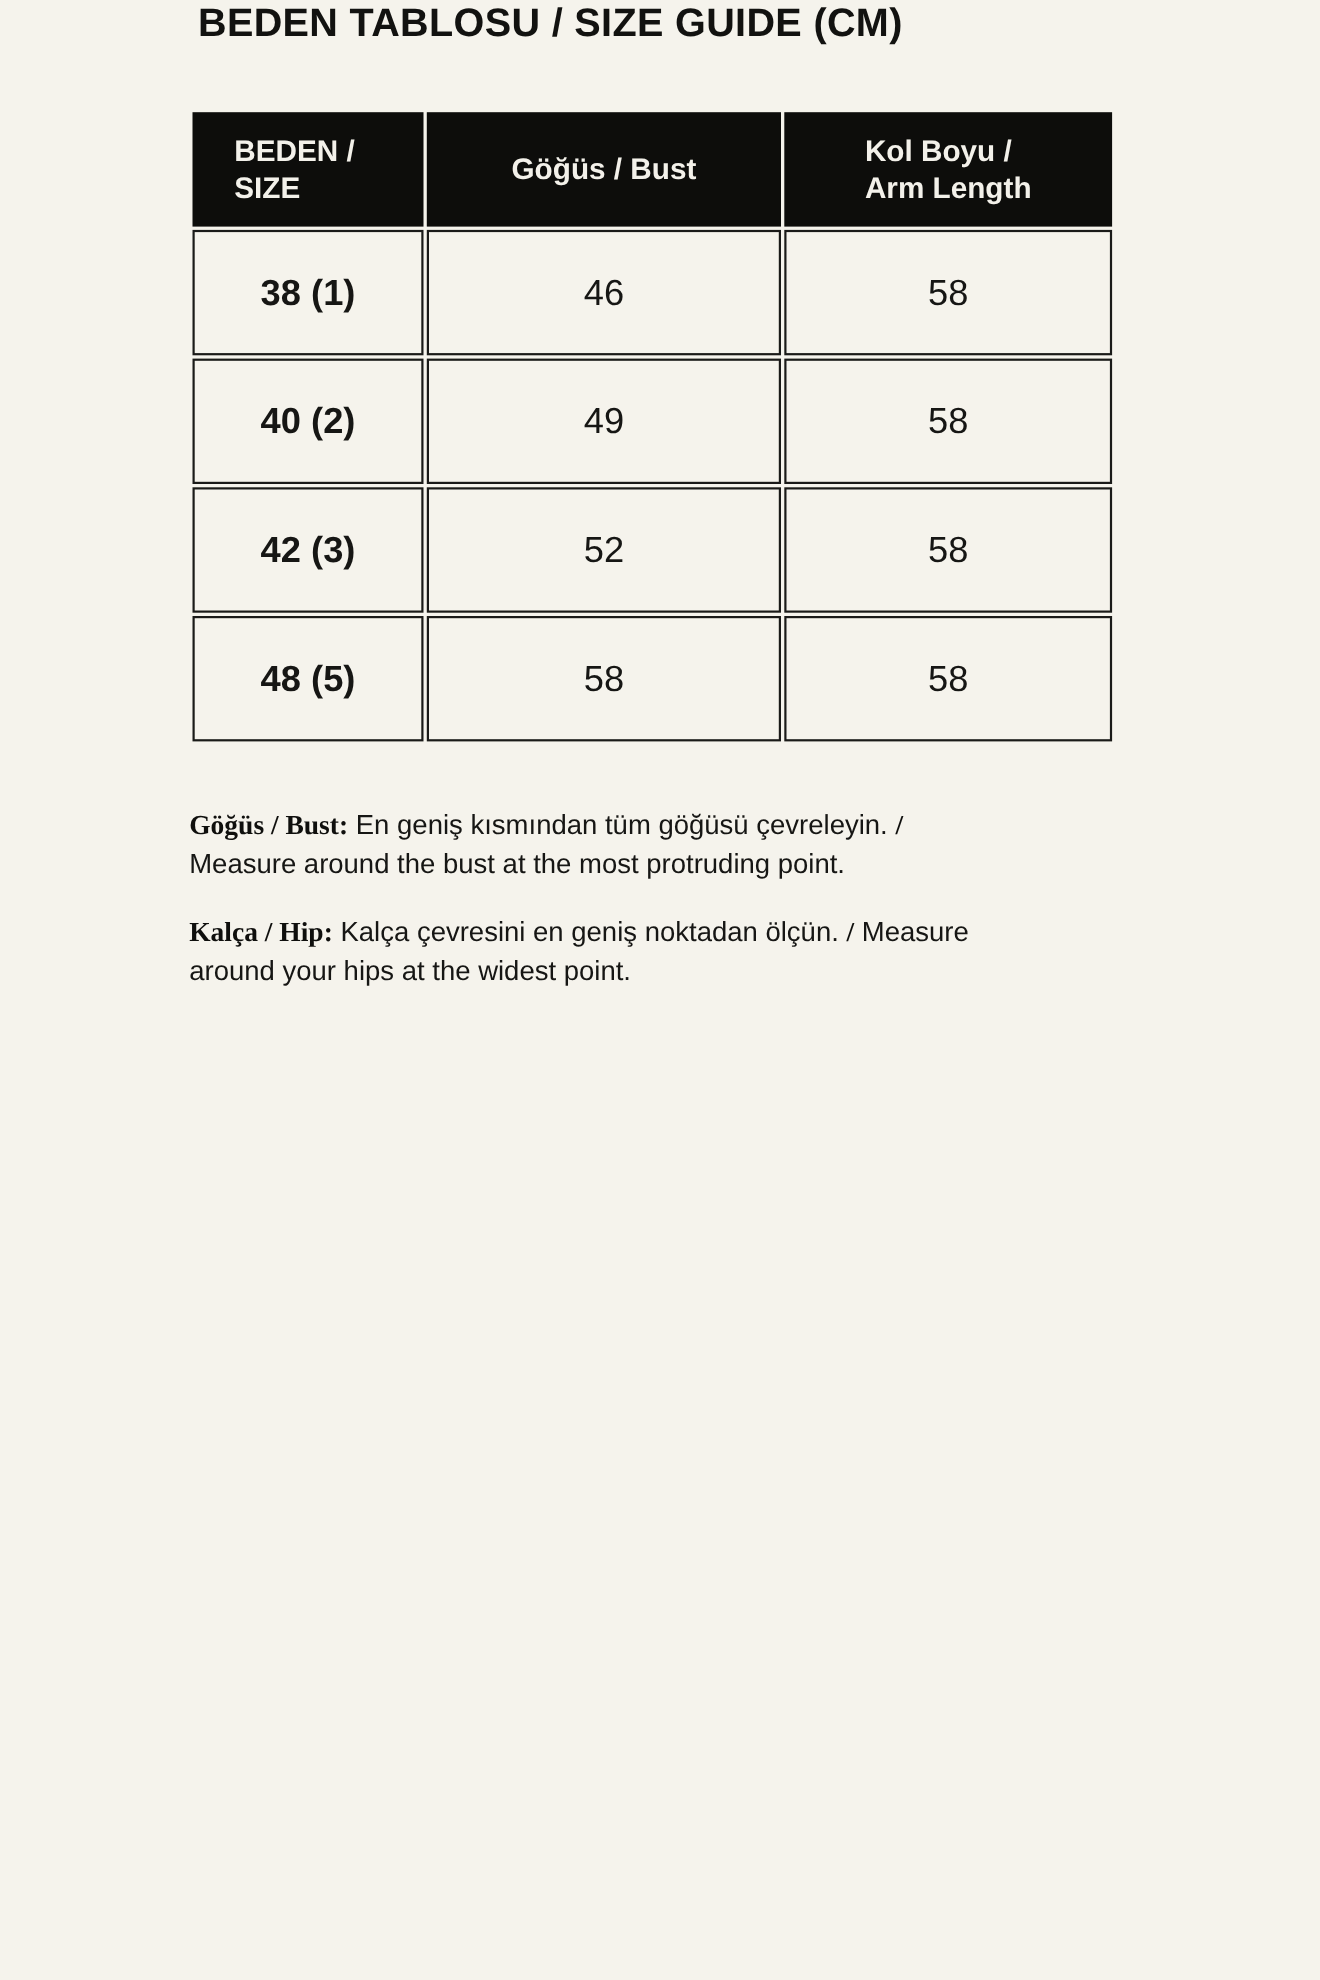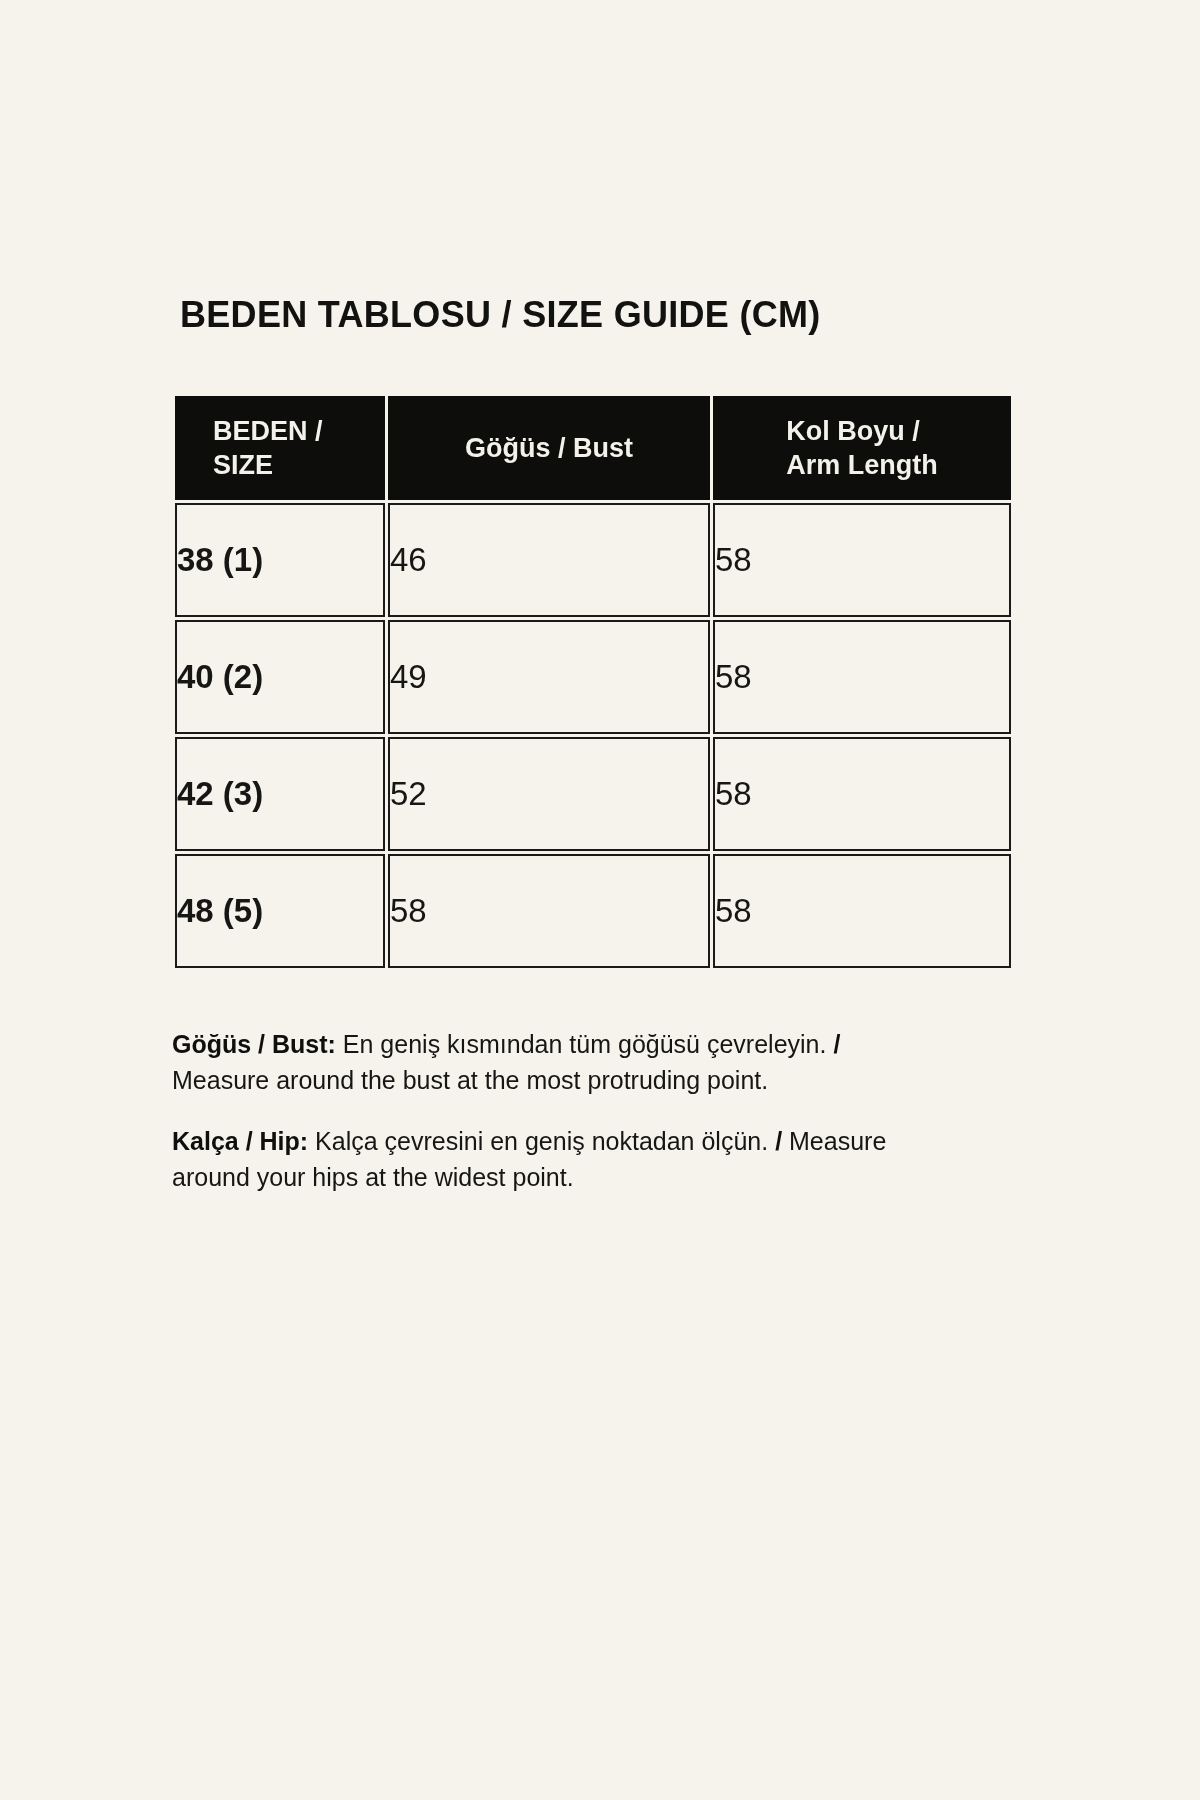--- a/index.html
+++ b/index.html
@@ -5,21 +5,20 @@
   * { box-sizing: border-box; margin: 0; padding: 0; }
   html, body {
     width: 1200px;
     height: 1800px;
     background: #f5f3ec;
     font-family: "Liberation Sans", sans-serif;
     color: #131311;
     overflow: hidden;
   }
   .content {
-    padding-top: 294px;
     padding-left: 172px;
     width: 1020px;
   }
   .page-title {
     margin-left: 8px;
     font-size: 36px;
     font-weight: 700;
     letter-spacing: 0.3px;
     color: #121210;
   }
@@ -46,34 +45,34 @@
   }
   .size-table th .hdr-block {
     display: inline-block;
     text-align: left;
   }
   .size-table td {
     border: 2px solid #1a1a18;
     background: #f5f3ec;
     height: 114px;
     vertical-align: middle;
-    text-align: left;
+    text-align: center;
     font-size: 33px;
     color: #161614;
   }
   .size-table td.cell-size { font-weight: 700; }
   .notes {
     margin-top: 56px;
     width: 752px;
     font-size: 25px;
     line-height: 1.42;
     color: #161614;
   }
   .notes p { margin-bottom: 26px; }
-  .notes strong { font-weight: 700; color: #0f0f0d; }
+  .notes strong { font-weight: 700; color: #0f0f0d; font-family: Liberation Serif, serif; }
 </style>
 </head>
 <body>
 
 <div class="content">
 
   <h1 class="page-title">BEDEN TABLOSU / SIZE GUIDE (CM)</h1>
 
   <table class="size-table">
     <colgroup>

